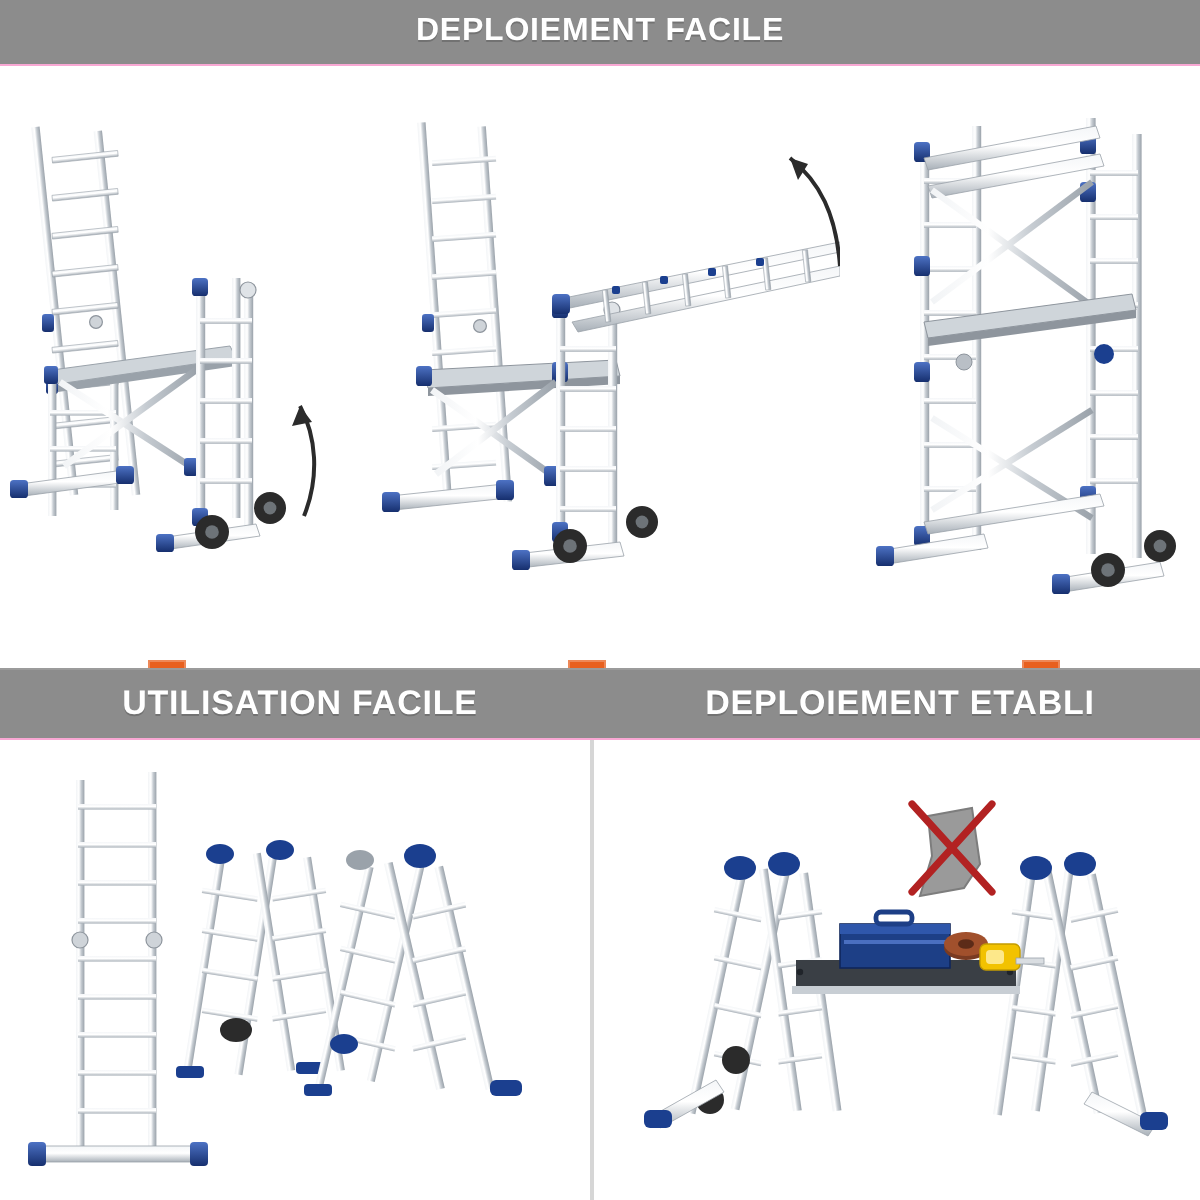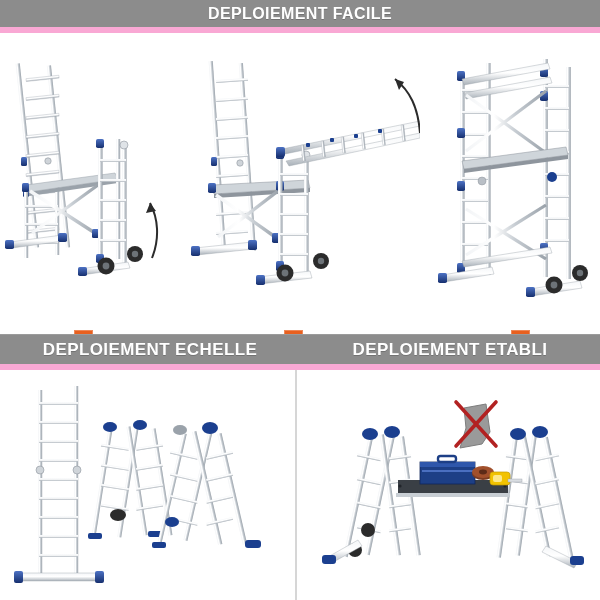--- a/index.html
+++ b/index.html
@@ -2,21 +2,21 @@
 <html><head>
 <meta charset="utf-8">
 <style>
   html,body{margin:0;padding:0;background:#ffffff;}
   body{font-family:"Liberation Sans",sans-serif;}
   #page{position:relative;width:600px;height:600px;background:#fff;overflow:hidden;}
 
   
   .banner{
     position:absolute;left:0;width:600px;background:#8c8c8c;
-    border-bottom:6px solid #f9a8d4;
+    border-bottom:1px solid #f9a8d4;
     box-sizing:border-box;
   }
   .banner-top{top:0;height:33px;}
   .banner-bottom{top:334px;height:36px;border-top:1px solid #9b9b9b;}
 
   .banner-title{
     position:absolute;top:50%;transform:translateY(-50%);
     color:#ffffff;font-weight:bold;letter-spacing:.4px;
     font-family:"Liberation Sans",sans-serif;
     white-space:nowrap;
@@ -321,21 +321,21 @@
         <circle cx="160" cy="240" r="3.2" fill="#6d7378"></circle>
       </g>
     </svg>
 
     <div class="badge badge-1">1</div>
     <div class="badge badge-2">2</div>
     <div class="badge badge-3">3</div>
   </div>
 
   <div class="banner banner-bottom">
-    <div class="banner-title title-echelle">DEPLOIEMENT ECHELLE</div>
+    <div class="banner-title title-echelle">UTILISATION FACILE</div>
     <div class="banner-title title-etabli">DEPLOIEMENT ETABLI</div>
   </div>
 
   <div class="vdiv"></div>
 
   <div class="panel panel-bl">
     <svg width="294" height="230" viewBox="0 0 294 230">
 
       <g>
         <rect x="38" y="20" width="4.2" height="185" fill="url(#alu)"></rect>

